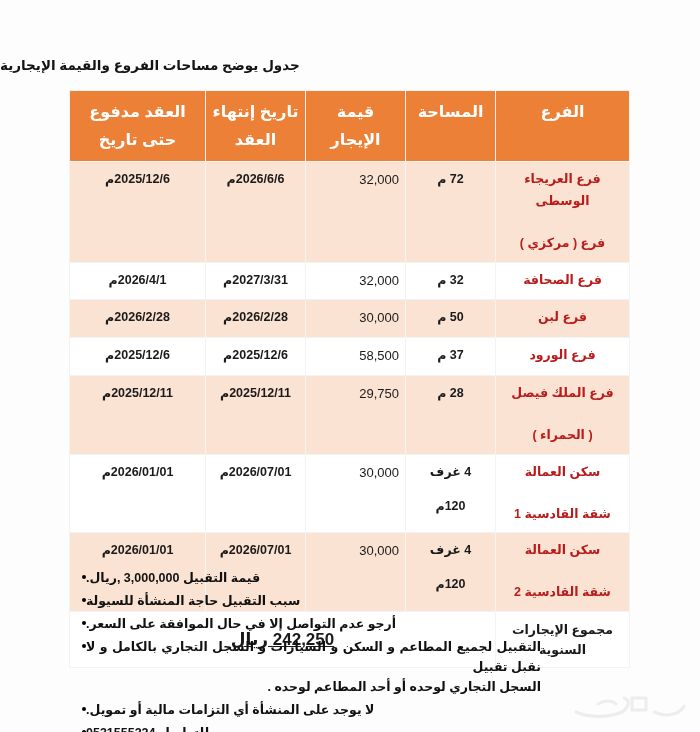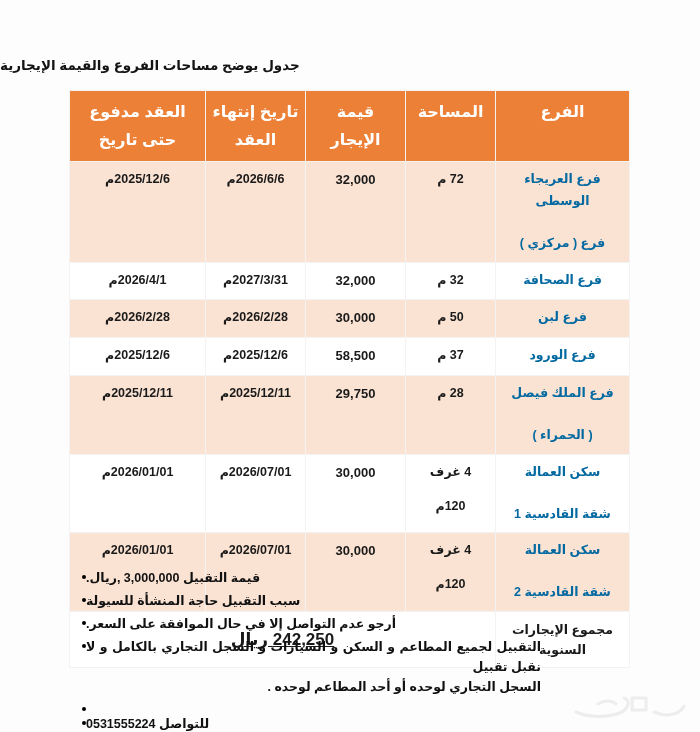--- a/index.html
+++ b/index.html
@@ -80,33 +80,32 @@
   col.c-rent   { width: 100px; }
   col.c-end    { width: 100px; }
   col.c-paid   { width: 136px; }
 
   tbody tr.shade td { background: #FBE3D3; }
   tbody tr.plain td { background: #ffffff; }
 
   td.branch {
     text-align: center;
     font-weight: bold;
-    color: #0369a1;
+    color: #b91c1c;
     font-size: 12.5px;
     padding-right: 8px;
     padding-left: 8px;
   }
   td.area {
     text-align: center;
     font-weight: bold;
     font-size: 12.5px;
   }
   td.rent {
-    text-align: center;
-    font-weight: bold;
+    font-weight: normal;
     font-size: 13px;
   }
   td.date {
     text-align: center;
     font-weight: bold;
     font-size: 12.5px;
   }
 
   td .line2 {
     display: block;
@@ -314,20 +313,21 @@
 
     <div class="bullet-row">
       <div class="bullet-text b-long">
         <span>التقبيل لجميع المطاعم و السكن و السيارات و السجل التجاري بالكامل و لا نقبل تقبيل</span>
         <span class="l2">السجل التجاري لوحده أو أحد المطاعم لوحده .</span>
       </div>
       <div class="bullet-dot"></div>
     </div>
 
     <div class="bullet-row">
+      <div class="bullet-text b-short">لا يوجد على المنشأة أي التزامات مالية أو تمويل.</div>
       <div class="bullet-dot"></div>
     </div>
 
     <div class="bullet-row">
       <div class="bullet-text b-short">للتواصل 0531555224</div>
       <div class="bullet-dot"></div>
     </div>
 
   </div>
 

